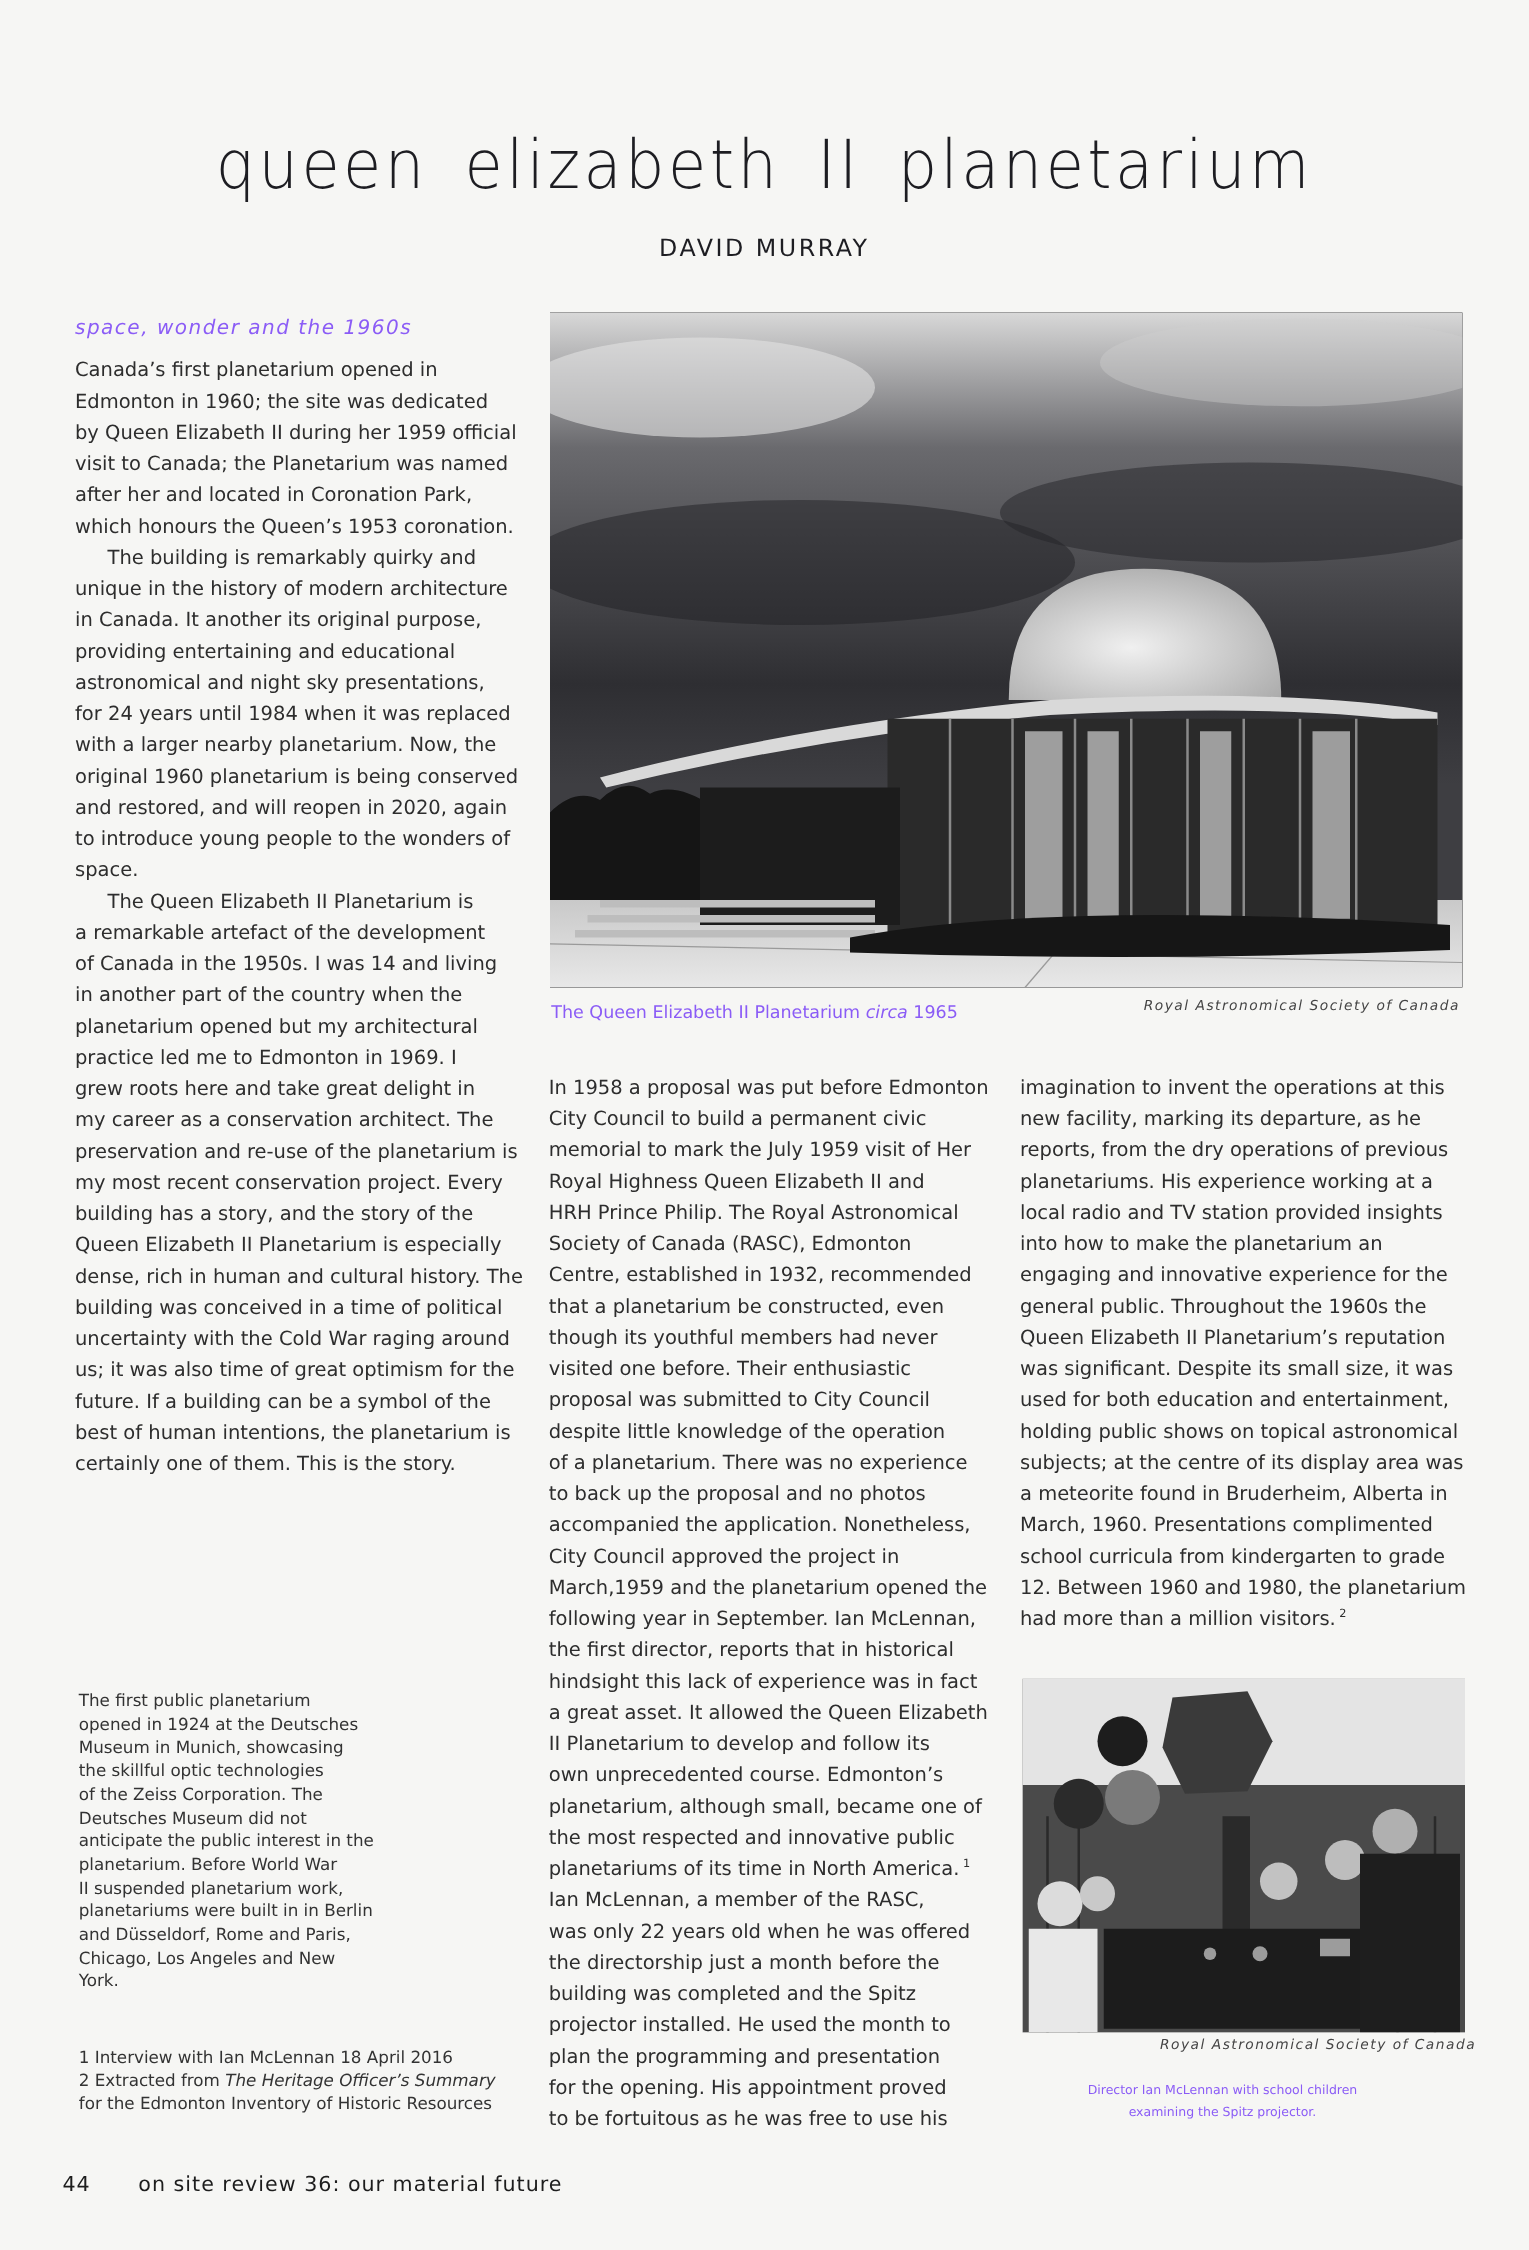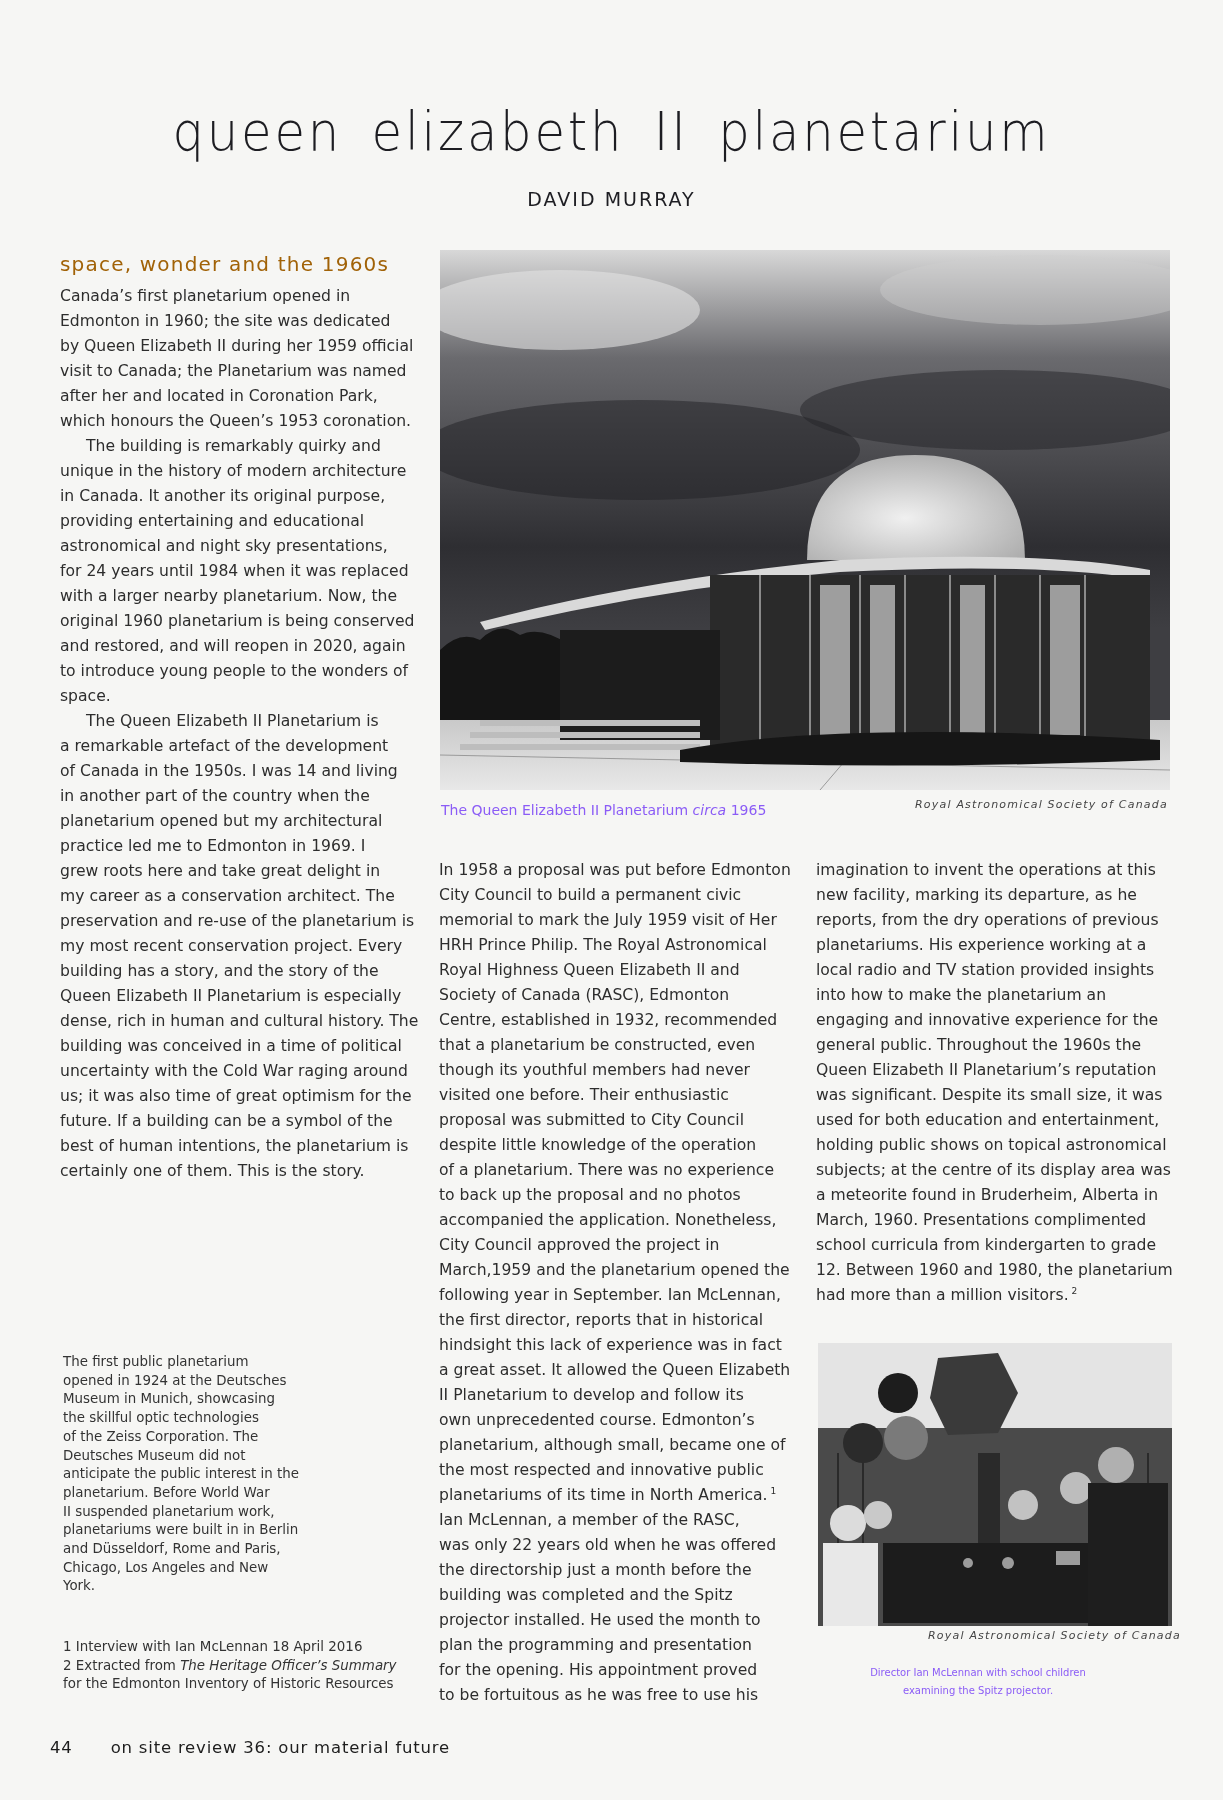--- a/index.html
+++ b/index.html
@@ -14,21 +14,21 @@
     font-family: "DejaVu Sans", sans-serif; font-weight: 300;
     font-size: 54px; letter-spacing: 3px; color: #1d1d22;
     transform: scaleX(0.92); transform-origin: center;
     word-spacing: 12px;
   }
   .author {
     left: 0; width: 1223px; top: 188px; text-align: center;
     font-size: 19px; letter-spacing: 2px; color: #1d1d22;
   }
   .section-head {
-    left: 60px; top: 252px; font-size: 20px; letter-spacing: 1.2px; color: #a16207;
+    left: 60px; top: 252px; font-size: 16px; letter-spacing: 1.2px; color: #8b5cf6; font-style: italic;
   }
   .body-col {
     font-size: 15.6px; line-height: 25px; color: #2d2d2d; margin: 0;
   }
   .col1 { left: 60px; top: 284px; width: 352px; }
   .col2 { left: 439px; top: 858px; width: 358px; }
   .col3 { left: 816px; top: 858px; width: 356px; }
   .line { display: block; white-space: nowrap; }
   .sidenote {
     left: 63px; top: 1353px; width: 260px; font-size: 13.4px; line-height: 18.7px; color: #333;
@@ -171,22 +171,22 @@
   </svg>
 </div>
 
 <div class="abs caption caption-main"><span>The Queen Elizabeth II Planetarium </span><i>circa</i><span> 1965</span></div>
 <div class="abs credit credit-main">Royal Astronomical Society of Canada</div>
 
 <div class="abs body-col col2" id="col2">
     <span class="line">In 1958 a proposal was put before Edmonton</span>
     <span class="line">City Council to build a permanent civic</span>
     <span class="line">memorial to mark the July 1959 visit of Her</span>
+    <span class="line">Royal Highness Queen Elizabeth II and</span>
     <span class="line">HRH Prince Philip. The Royal Astronomical</span>
-    <span class="line">Royal Highness Queen Elizabeth II and</span>
     <span class="line">Society of Canada (RASC), Edmonton</span>
     <span class="line">Centre, established in 1932, recommended</span>
     <span class="line">that a planetarium be constructed, even</span>
     <span class="line">though its youthful members had never</span>
     <span class="line">visited one before. Their enthusiastic</span>
     <span class="line">proposal was submitted to City Council</span>
     <span class="line">despite little knowledge of the operation</span>
     <span class="line">of a planetarium. There was no experience</span>
     <span class="line">to back up the proposal and no photos</span>
     <span class="line">accompanied the application. Nonetheless,</span>

